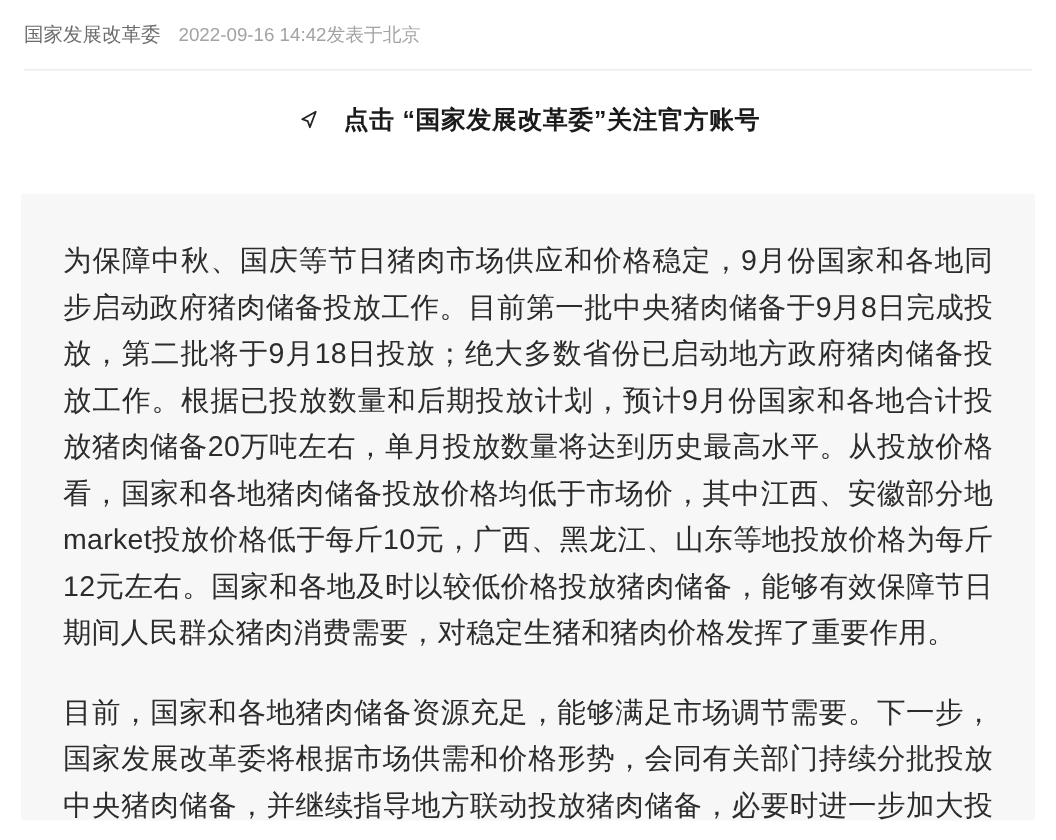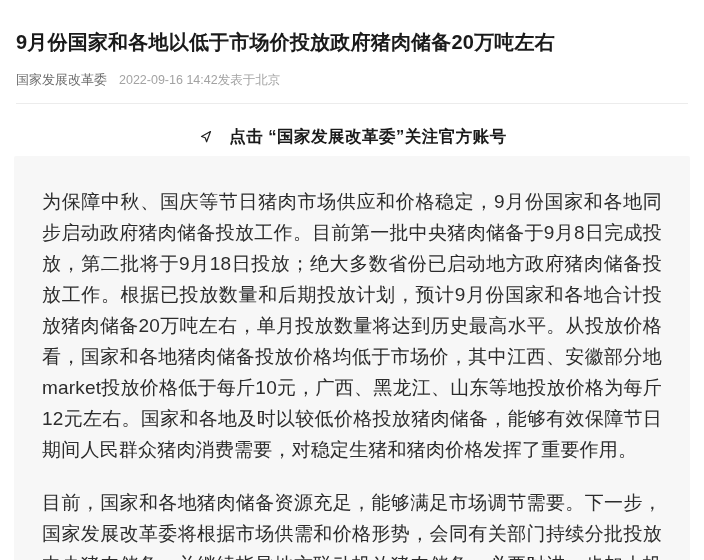--- a/index.html
+++ b/index.html
@@ -51,21 +51,21 @@
   }
   .divider {
     margin-top: 14px;
     border-top: 1px solid #ececec;
   }
   .follow-row {
     display: flex;
     align-items: center;
     justify-content: center;
     margin-top: 22px;
-    margin-bottom: 8px;
+    margin-bottom: 38px;
   }
   .cursor-icon {
     display: inline-block;
     width: 18px;
     height: 18px;
     margin-right: 14px;
     position: relative;
     top: 1px;
   }
   .follow-text {
@@ -93,21 +93,20 @@
   }
   .para:last-child {
     margin-bottom: 0;
   }
 </style>
 </head>
 <body>
 
 <div class="page">
 
-  <h1 class="article-title">9月份国家和各地以低于市场价投放政府猪肉储备20万吨左右</h1>
 
   <div class="meta-row">
     <span class="meta-source">国家发展改革委</span>
     <span class="meta-time">2022-09-16 14:42</span>
     <span class="meta-location">发表于北京</span>
   </div>
 
   <div class="divider"></div>
 
   <div class="follow-row">

